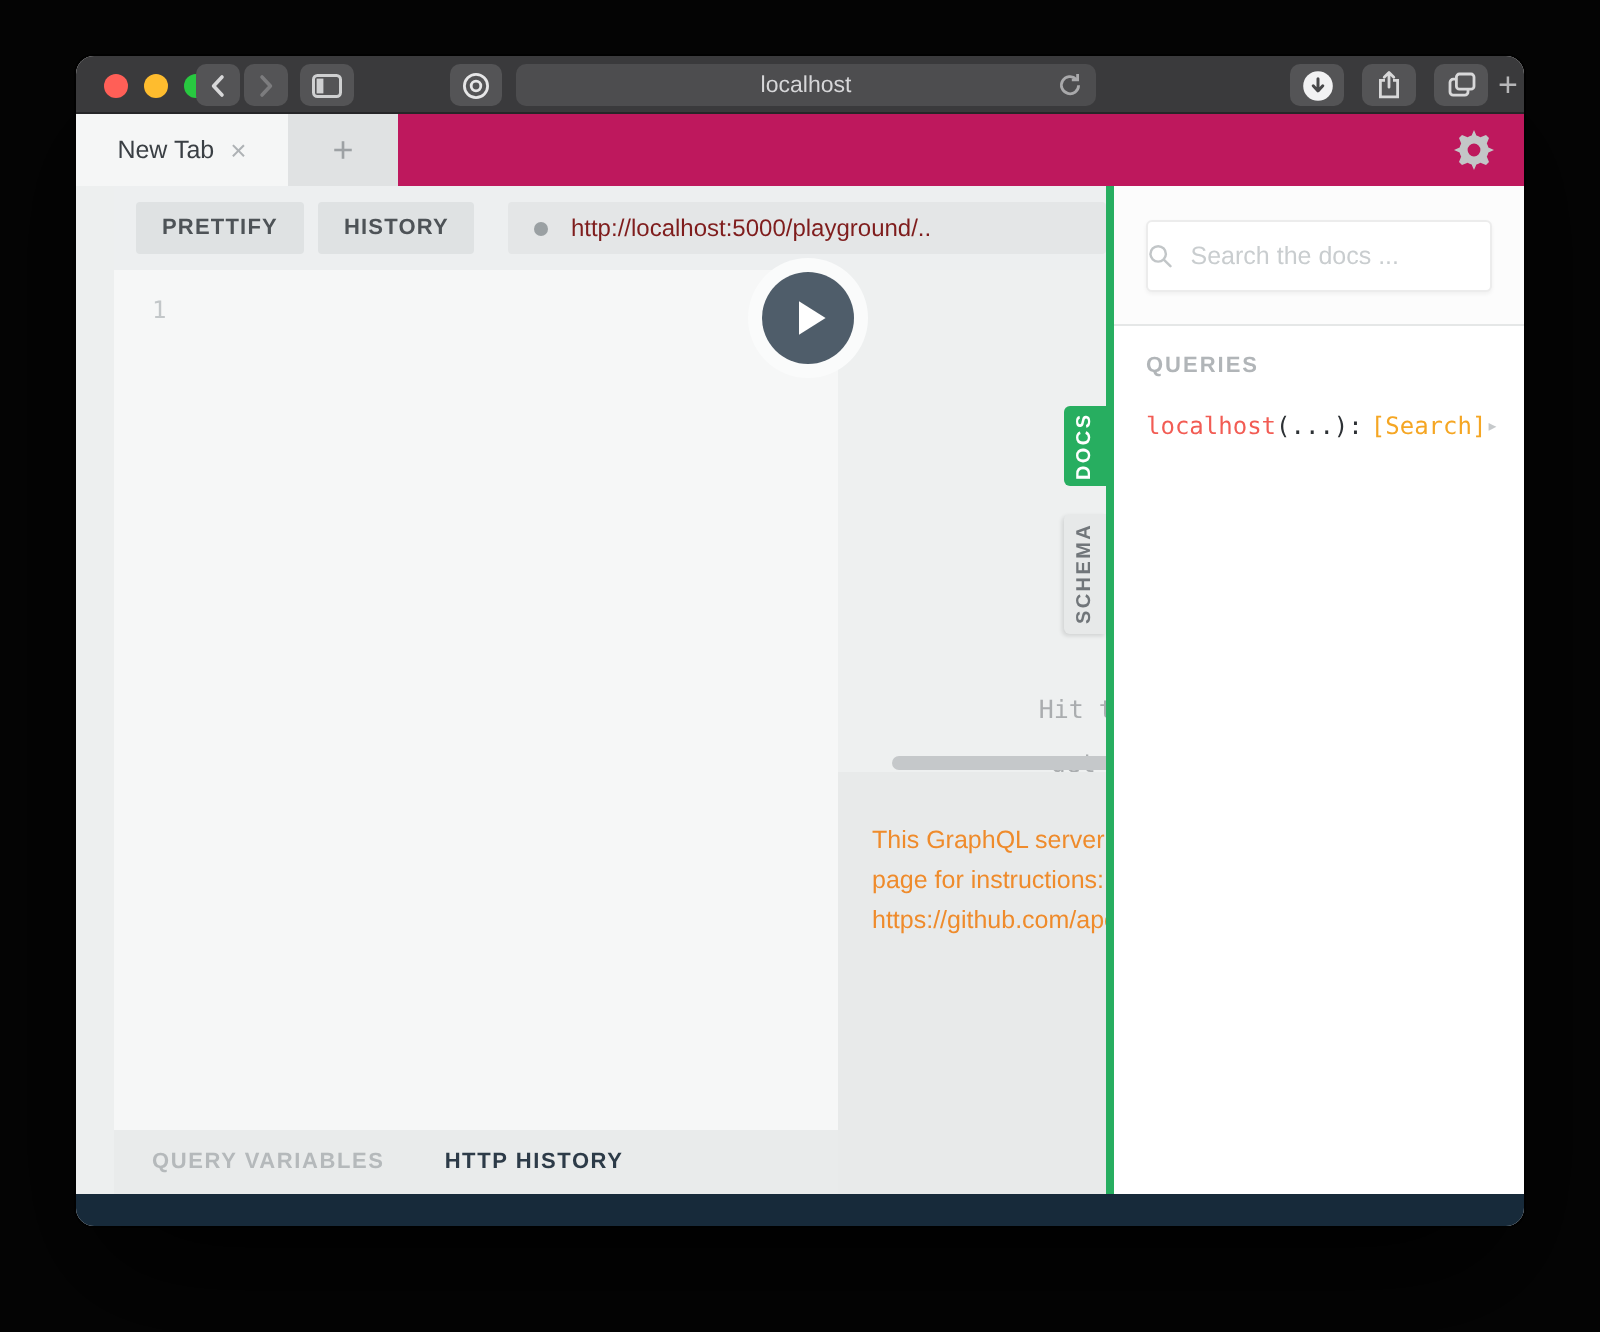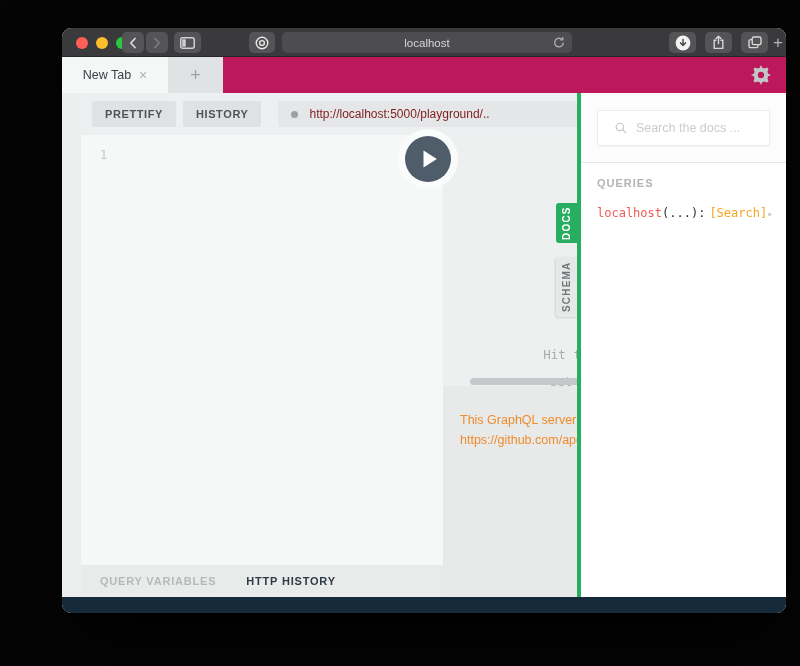--- a/index.html
+++ b/index.html
@@ -1,21 +1,21 @@
 <!DOCTYPE html>
 <html><head>
 <meta charset="utf-8">
 <style>
   * { margin:0; padding:0; box-sizing:border-box; }
   html,body { width:800px; height:666px; background:#050505; overflow:hidden;
               font-family:"Liberation Sans",sans-serif; }
 
   .window { position:absolute; left:38px; top:28px; width:724px; height:585px;
             border-radius:9px; overflow:hidden; background:#fff;
-            box-shadow:0 30px 70px rgba(0,0,0,0.85), 0 0 0 1px rgba(0,0,0,0.55);margin-left:24px; }
+            box-shadow:0 30px 70px rgba(0,0,0,0.85), 0 0 0 1px rgba(0,0,0,0.55); }
 
   
   .safari-bar { position:relative; height:29px; background:#3a3a3c;
                 border-bottom:1px solid #262628; }
   .tl { position:absolute; top:9px; width:12px; height:12px; border-radius:50%; }
   .tl.red { left:14px; background:#ff5f57; }
   .tl.yellow { left:34px; background:#febc2e; }
   .tl.green { left:54px; background:#28c840; }
   .chrome-btn { position:absolute; top:4px; height:21px; background:#545456;
                 border-radius:5px; display:flex; align-items:center; justify-content:center; }
@@ -91,21 +91,21 @@
               writing-mode:vertical-rl; transform:rotate(180deg);
               display:flex; align-items:center; justify-content:center;
               font-size:10px; font-weight:bold; letter-spacing:1.2px; }
   .side-tab.docs { top:110px; height:40px; background:#27ae60; color:#fff; }
   .side-tab.schema { top:164px; height:60px; background:#e7e9e9; color:#71767a;
                      box-shadow:1px -1px 2px rgba(0,0,0,0.12); }
   .docs-search { height:70px; border-bottom:1px solid #e5e7e7; padding:17px 16px;
                  background:#fcfcfc; }
   .search-box { height:36px; background:#fff; border:1px solid #ececec; border-radius:3px;
                 box-shadow:0 1px 2px rgba(0,0,0,0.05); display:flex; align-items:center;
-                padding:0 17px; gap:9px; }
+                padding:0 0; gap:9px; }
   .search-box input { border:none; outline:none; width:100%; background:transparent;
                       font-size:12.5px; color:#555; font-family:"Liberation Sans",sans-serif; }
   .search-box input::placeholder { color:#c9cdcf; }
   .docs-section-title { margin:14px 16px 0; font-size:11px; font-weight:bold;
                         letter-spacing:1px; color:#b1b5b8; }
   .query-row { margin-top:17px; padding:0 16px; font:12px "DejaVu Sans Mono",monospace;
                display:flex; align-items:center; cursor:pointer; }
   .q-field { color:#f25c54; }
   .q-punct { color:#2d3135; }
   .q-type  { color:#f5a623; margin-left:4px; }
@@ -217,20 +217,21 @@
           <div class="resp-top">
             <div class="hint">
               <span class="l1">Hit the</span>
               <span class="l2">get a</span>
             </div>
             <div class="resp-scrollbar"></div>
           </div>
           <div class="resp-bottom">
             <div class="error-text">
               <div>This GraphQL server doesn</div>
+              <div>page for instructions:</div>
               <div>https://github.com/apollogr</div>
             </div>
           </div>
         </div>
       </div>
 
       <div class="play-btn">
         <div class="play-inner">
           <svg width="18" height="20" viewBox="0 0 18 20">
               <path d="M2.5 1.6 15.8 10 2.5 18.4z" fill="#ffffff"></path>

